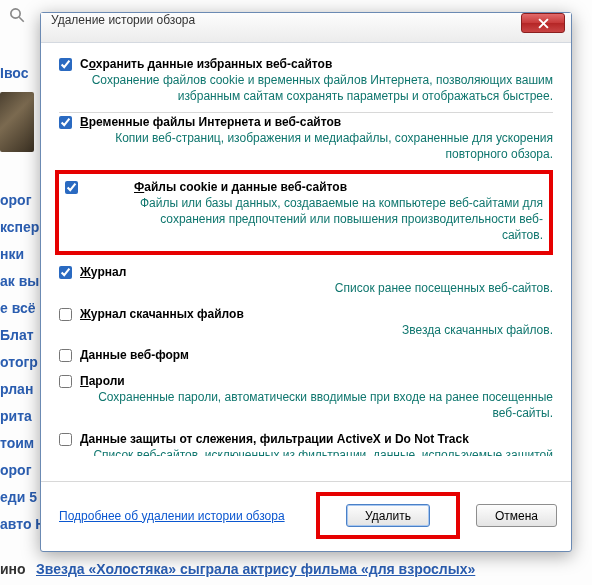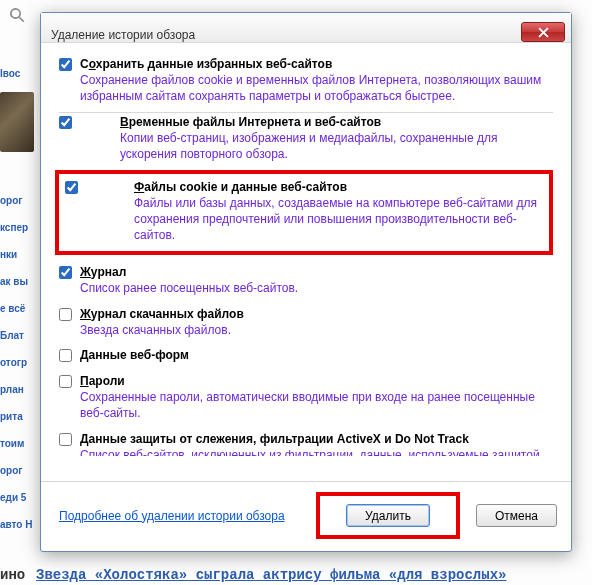--- a/index.html
+++ b/index.html
@@ -25,66 +25,65 @@
     width: 18px;
     height: 18px;
     color: #888;
   }
   .bg-side {
     position: absolute;
     top: 60px;
     left: 0;
     width: 38px;
     color: #2a5db0;
-    font-size: 10px;
+    font-size: 14px;
     line-height: 27px;
     font-weight: bold;
     text-align: left;
   }
   .bg-side a { color: #2a5db0; text-decoration: none; display: block; white-space: nowrap; }
   .bg-thumb {
     position: absolute;
     top: 92px;
     left: 0;
     width: 34px;
     height: 60px;
     background: linear-gradient(135deg,#4b4030,#7b6a50 40%,#3a3022);
     border-radius: 2px;
   }
   .bg-bottom {
     position: absolute;
-    bottom: 2px;
+    bottom: 8px;
     left: 6px;
     color: #2a5db0;
     font-size: 14px;
     font-weight: bold;
     text-decoration: underline;
     white-space: nowrap;
-    font-family: Liberation Mono, monospace;
   }
 
   .dialog {
     position: absolute;
     top: 12px;
     left: 40px;
     width: 532px;
     height: 540px;
     border: 1px solid #6b8ab3;
     background: #fff;
     box-shadow: 0 4px 18px rgba(0,0,0,0.35);
     border-radius: 3px;
     display: flex;
     flex-direction: column;
   }
   .titlebar {
     height: 30px;
     background: linear-gradient(#fdfdfd, #ececec);
     border-bottom: 1px solid #d4d9e0;
     display: flex;
-    align-items: flex-end;
+    align-items: flex-start;
     padding: 0 6px 0 10px;
   }
   .titlebar-text { flex: 1; color: #333; }
   .close-btn {
     width: 44px;
     height: 20px;
     background: linear-gradient(#e26a6a,#c83b3b 48%,#b52626 52%,#c94444);
     border: 1px solid #8a1f1f;
     border-radius: 3px;
     display: flex;
@@ -100,39 +99,39 @@
     overflow: hidden;
   }
   .item {
     display: flex;
     align-items: flex-start;
     margin-bottom: 8px;
     padding-top: 2px;
   }
   .item.sep {
     border-top: 1px solid #d8d8d8;
-    gap: 40px;
   }
   .cb {
     width: 13px;
     height: 13px;
     margin: 1px 8px 0 0;
     flex-shrink: 0;
     accent-color: #2a6ac1;
   }
   .it-body { flex: 1; }
   .it-title {
     font-weight: bold;
     color: #000;
     margin-bottom: 2px;
   }
   .it-title .ul { text-decoration: underline; display:inline; }
   .it-desc {
-    color: #6d28d9;
+    color: #0f766e;
     line-height: 1.3;
+    text-align: right;
   }
   .hlbox {
     border: 4px solid #e60000;
     padding: 6px 6px 8px 6px;
     margin: 4px 0 8px -4px;
   }
   .hlbox .item { margin-bottom: 0; padding-top: 0; gap: 48px; }
 
   .footer {
     border-top: 1px solid #d8d8d8;

